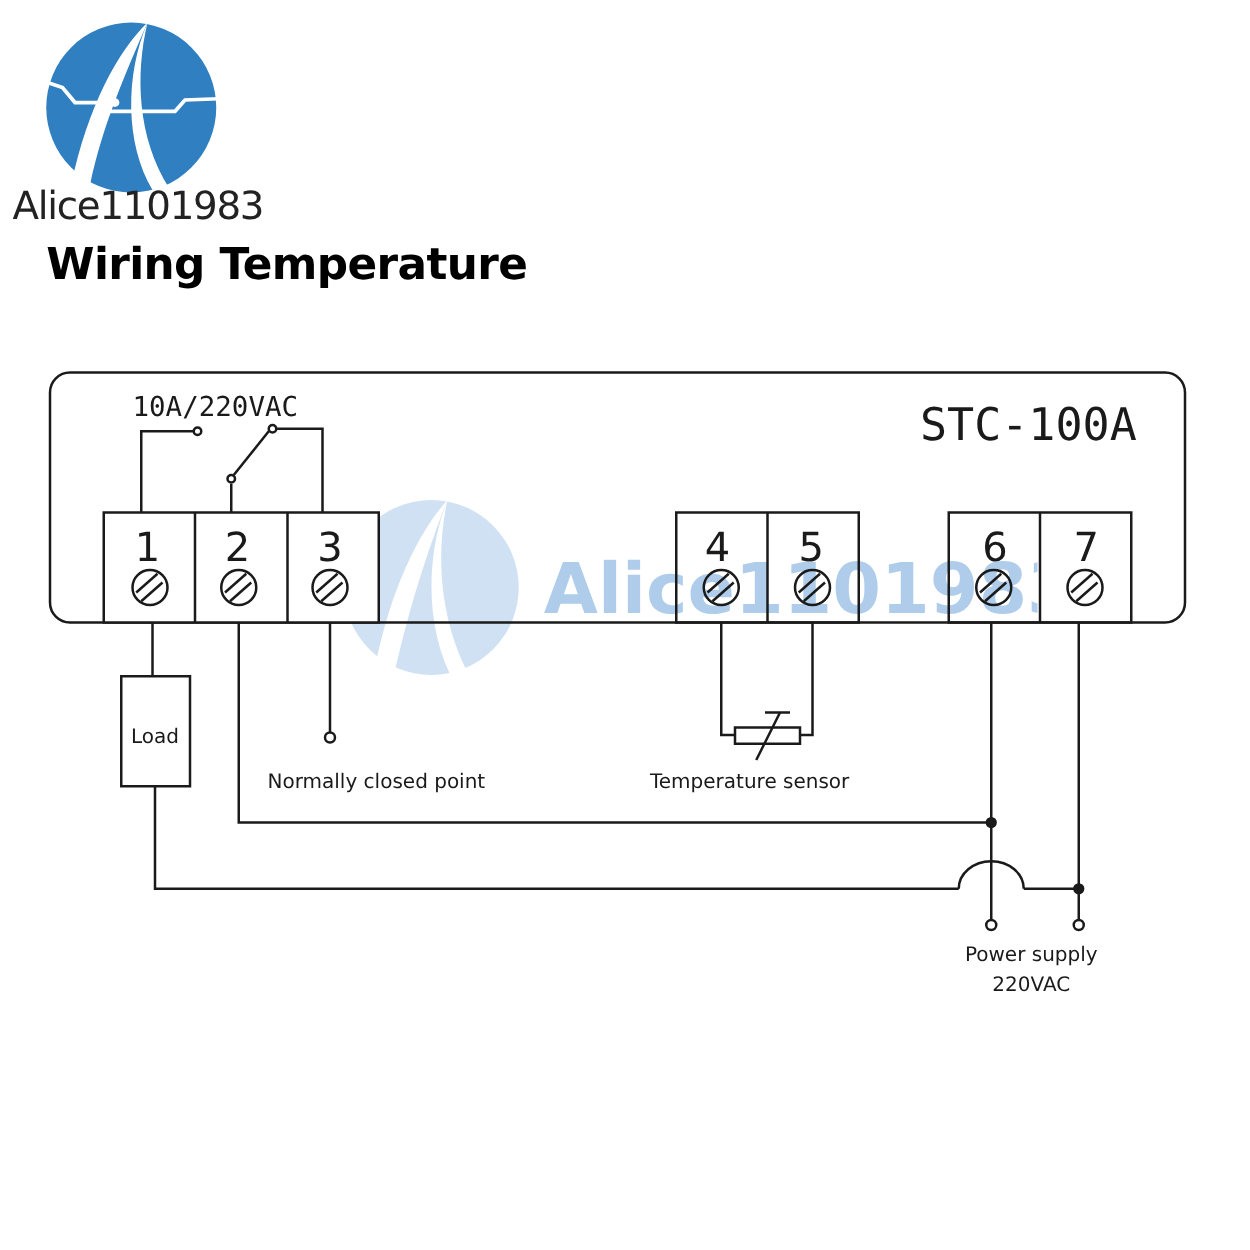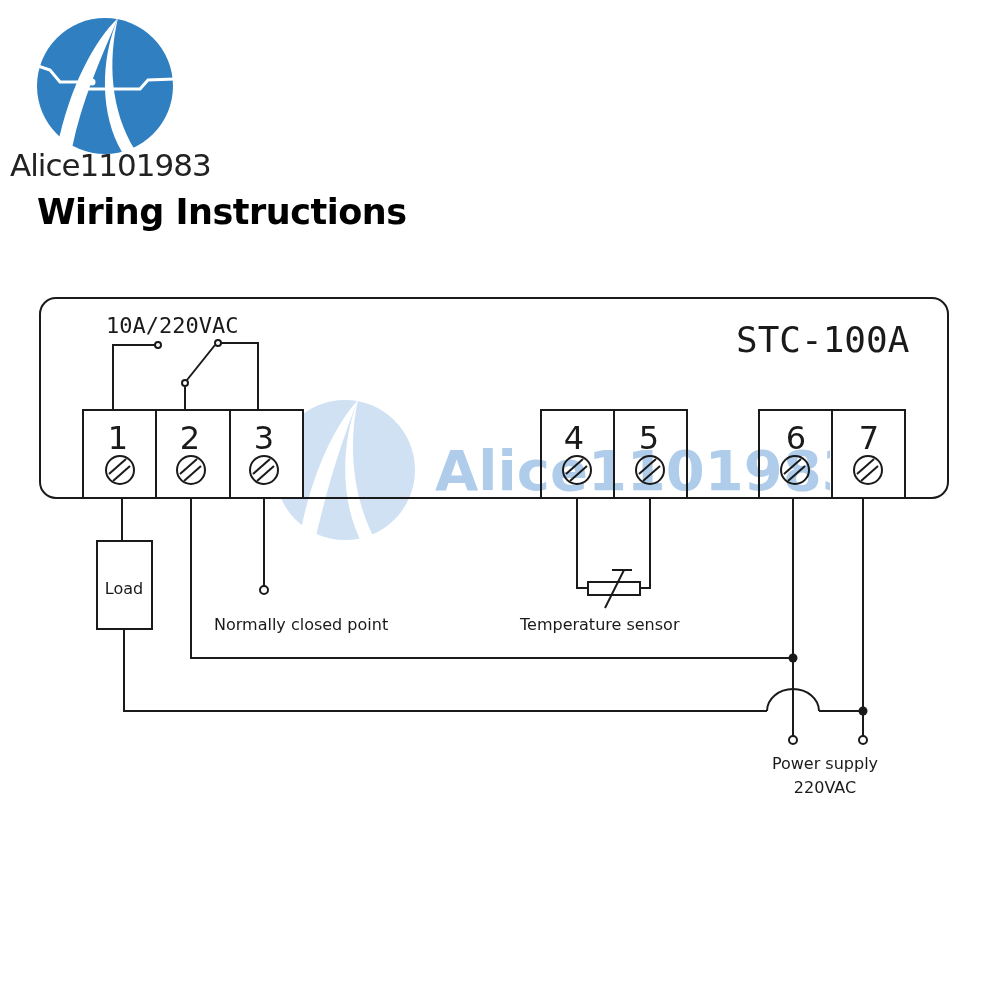--- a/index.html
+++ b/index.html
@@ -18,21 +18,21 @@
 
   <path d="M118 18 C 95 40, 70 85, 57 148 L 72 148 C 82 100, 100 60, 118 18 Z" fill="#fff"></path>
   <path d="M118 18 C 108 60, 110 110, 135 150 L 122 152 C 100 115, 100 60, 118 18 Z" fill="#fff"></path>
   <path d="M38 66 L 50 70 L 60 82 L 92 82" stroke="#fff" stroke-width="3" fill="none"></path>
   <circle cx="92" cy="82" r="3.5" fill="#fff"></circle>
   <path d="M82 89 L 140 89 L 148 80 L 175 79" stroke="#fff" stroke-width="3" fill="none"></path>
   <circle cx="82" cy="89" r="3.5" fill="#fff"></circle>
 </svg>
 
 <div id="brand-name" class="abs">Alice1101983</div>
-<div id="page-title" class="abs">Wiring Instructions</div>
+<div id="page-title" class="abs">Wiring Temperature</div>
 
 <svg class="abs" style="left:270px;top:385px" width="560" height="180" viewBox="0 0 560 180">
   <g opacity="0.55">
     <circle cx="75" cy="85" r="70" fill="#a9c9ea"></circle>
     <path d="M88 15 C 65 40, 40 90, 28 160 L 44 160 C 55 110, 70 60, 88 15 Z" fill="#fff"></path>
     <path d="M88 15 C 78 60, 82 115, 108 160 L 94 162 C 70 120, 70 60, 88 15 Z" fill="#fff"></path>
     <text x="165" y="105" font-size="56" font-weight="bold" fill="#6fa6dc">Alice1101983</text>
   </g>
 </svg>
 

